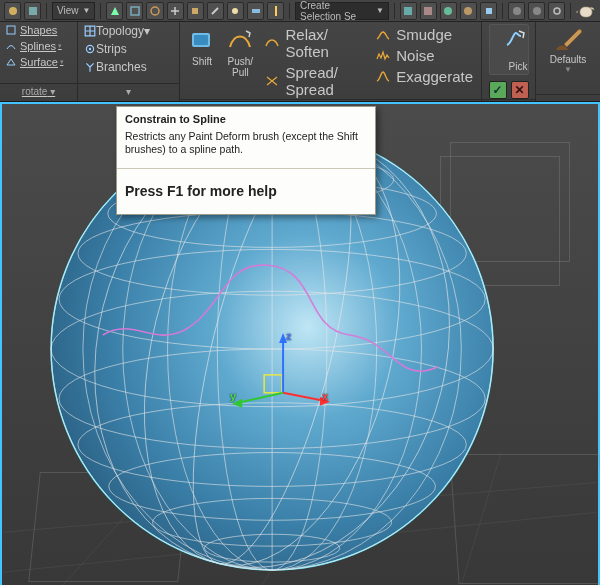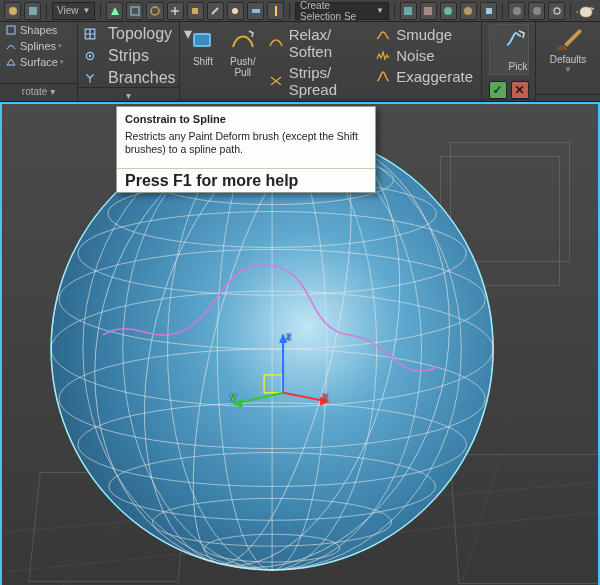--- a/index.html
+++ b/index.html
@@ -15,30 +15,30 @@
   .topbar .combo.sel { background: #2d2d2d; width: 110px; }
   .topbar .teapot { width: 22px; height: 18px; display:flex; align-items:center; justify-content:center; }
 
   
   .ribbon { background: linear-gradient(#454545,#3d3d3d); border-bottom: 1px solid #1a1a1a; display: flex; position: relative; }
   .panel { border-right: 1px solid #2a2a2a; display: flex; flex-direction: column; }
   .panel-body { flex: 1; display: flex; align-items: stretch; padding: 2px 6px 0 6px; }
   .panel-title { font-size: 10px; text-align: center; color: #aaa; padding: 2px 0 4px 0; border-top: 1px solid #2a2a2a; }
 
   
-  .p1 { width: 78px; }
+  .p1 { width: 78px; text-decoration: underline; }
   .p1 .col { display:flex; flex-direction:column; gap:4px; }
   .p1 .row { display:flex; align-items:center; gap:4px; font-size:11px; }
   .p1 .bullet { width:10px; height:10px; }
   .p1 .chev { font-size:7px; color:#888; margin-left:-2px; }
 
   
   .p2 { width: 102px; }
   .p2 .col { display:flex; flex-direction:column; gap:4px; }
-  .p2 .row { display:flex; align-items:center; gap:12px; font-size:16px; }
+  .p2 .row { display:flex; align-items:center; gap:0; font-size:12px; }
 
   
   .p3 { flex: 1; }
   .p3 .panel-body { gap: 6px; }
   .bigbtn { width: 40px; display:flex; flex-direction:column; align-items:center; justify-content:flex-start; gap:2px; padding-top:2px; cursor:pointer; border-radius:2px; }
   .bigbtn .ico { width:30px; height:28px; display:flex; align-items:center; justify-content:center; }
   .bigbtn .lbl { font-size:10px; text-align:center; line-height:11px; }
   .p3 .list { display:flex; flex-direction:column; gap:2px; padding-top:1px; }
   .p3 .list .row { display:flex; align-items:center; gap:5px; font-size:15px; cursor:pointer; padding:1px 2px; border-radius:2px; }
   .p3 .list .ico { width:16px; height:16px; display:flex; align-items:center; justify-content:center; }
@@ -66,21 +66,21 @@
   .ribbon { height: 80px; }
 
   
   .wirebox { position:absolute; border:1px solid #8a8a8a; opacity:0.35; }
 
   
   .tooltip { position:absolute; left:114px; top:2px; width:260px; background:#fdfdfb; color:#222; border:1px solid #9a9a8a; box-shadow:3px 3px 6px rgba(0,0,0,0.4); font-size:10.5px; line-height:13px; z-index:50;}
   .tooltip .tt-title { font-weight:bold; padding:6px 8px 2px 8px; font-size:11px;}
   .tooltip .tt-body { padding:2px 8px 6px 8px; }
   .tooltip .tt-body p { margin-bottom:6px; }
-  .tooltip .tt-foot { border-top:1px solid #ccc8b8; padding:5px 8px; font-weight:bold; font-size:16px;}
+  .tooltip .tt-foot { border-top:1px solid #ccc8b8; padding:16px 8px; font-weight:bold; font-size:14px;}
   .label-bit { position:absolute; font-weight:bold; font-size:11px; text-shadow:0 0 2px #000; }
 
   
   .vp-svg { position:absolute; inset:0; width:100%; height:100%; }
 
 </style>
 </head>
 <body>
 
 <div class="topbar">
@@ -288,21 +288,21 @@
               </svg>
             </div>
           <span>Relax/ Soften</span>
         </div>
         <div class="row">
           <div class="ico">
               <svg width="16" height="14" viewBox="0 0 16 14">
                 <path d="M3 3l5 4-5 4M13 3l-5 4 5 4" fill="none" stroke="#e8a838" stroke-width="1.2"></path>
               </svg>
             </div>
-          <span>Strips/ Spread</span>
+          <span>Spread/ Spread</span>
         </div>
       </div>
 
       <div class="list">
         <div class="row">
           <div class="ico">
               <svg width="16" height="14" viewBox="0 0 16 14">
                 <path d="M2 11c3-1 3-7 6-7s3 6 6 7" fill="none" stroke="#e8a838" stroke-width="1.4"></path>
               </svg>
             </div>

